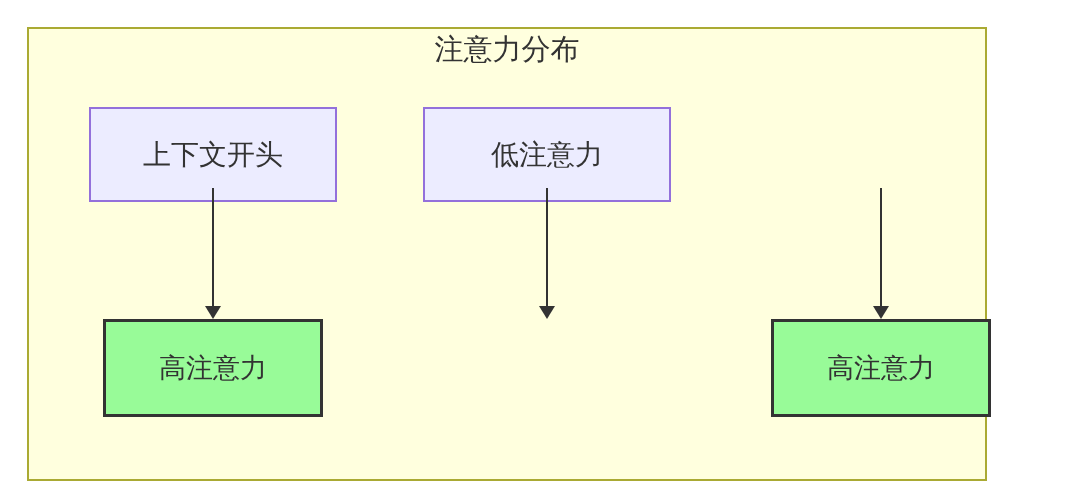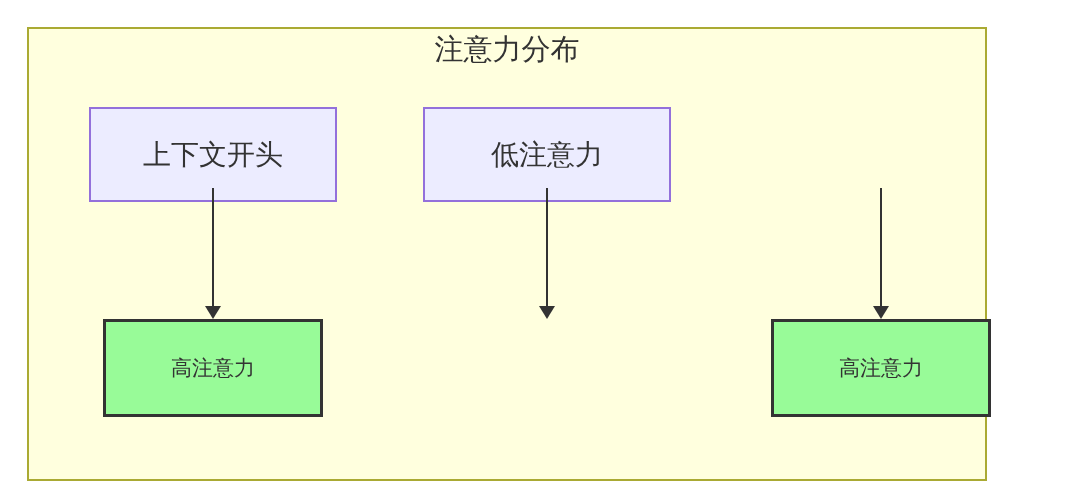--- a/index.html
+++ b/index.html
@@ -31,21 +31,21 @@
   .src{
     width:248px;height:95px;top:78px;
     background:var(--source-node-bg,#ececff);
     border:2px solid var(--source-node-border,#9370db);
     font-size:28px;
     text-align:center;
   }
   .tgt{
     width:220px;height:98px;top:290px;
     border:3px solid var(--node-border-dark,#333333);
-    font-size:21px;
+    font-size:27px;
   }
   .level-high{background:var(--high-attention-bg,#98fb98);}
   .level-low{background:var(--low-attention-bg,#ff9999);}
   .c1.src{left:60px}  .c2.src{left:394px}  .c3.src{left:729px}
   .c1.tgt{left:74px}  .c2.tgt{left:408px}  .c3.tgt{left:742px}
   .arrow{position:absolute;top:159px;width:16px;height:131px;}
   .c1.arrow{left:176px} .c2.arrow{left:510px} .c3.arrow{left:844px}
   .arrow .line{
     position:absolute;left:7px;top:0;width:2px;height:118px;
     background:var(--arrow,#333333);

